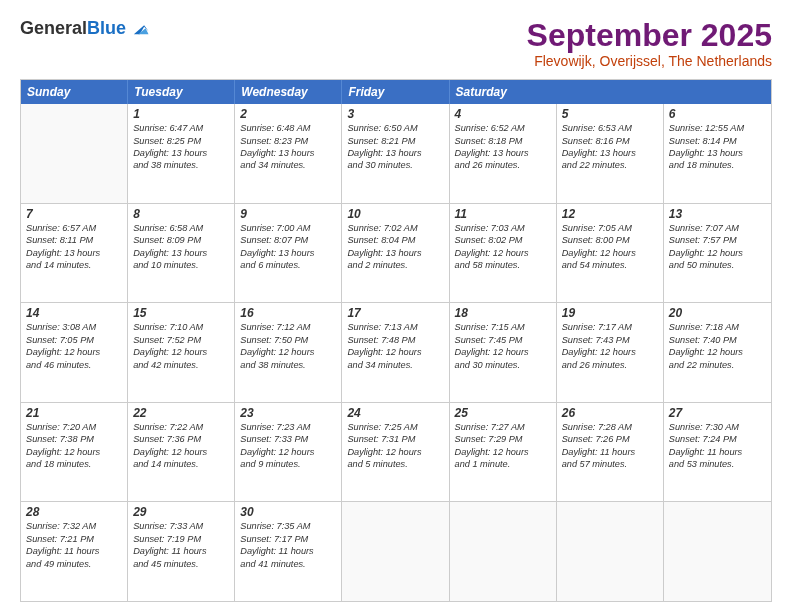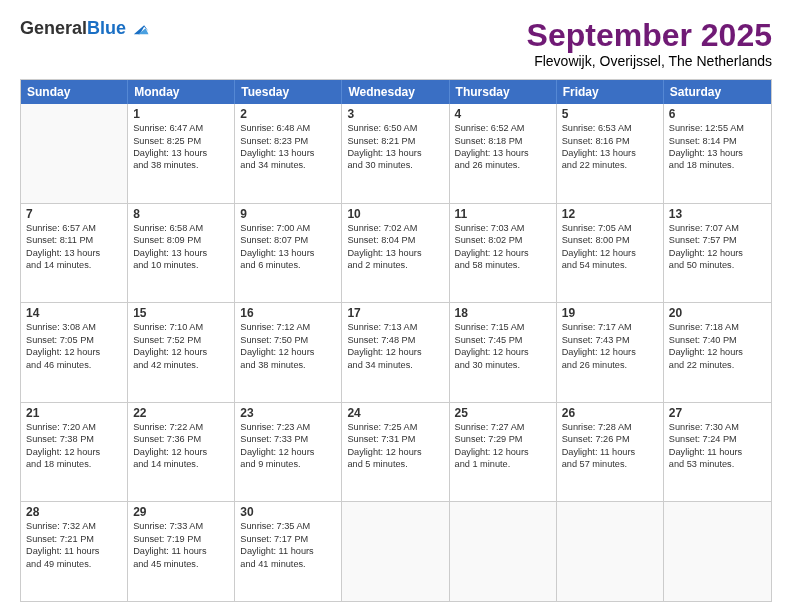--- a/index.html
+++ b/index.html
@@ -44,27 +44,28 @@
       text-align: right;
     }
     .month-title {
       font-size: 32px;
       font-weight: bold;
       color: #701a75;
       line-height: 1.1;
     }
     .location {
       font-size: 14px;
-      color: #000000;
+      color: #c2410c;
     }
     .calendar {
       flex: 1;
       display: flex;
       flex-direction: column;
       border: 1px solid #ccc;
+      font-style: italic;
     }
     .cal-header {
       display: grid;
       grid-template-columns: repeat(7, 1fr);
       background: #3a6fc4;
     }
     .cal-header-cell {
       color: #fff;
       font-size: 12px;
       font-weight: bold;
@@ -127,24 +128,22 @@
     </div>
     <div class="title-block">
       <div class="month-title">September 2025</div>
       <div class="location">Flevowijk, Overijssel, The Netherlands</div>
     </div>
   </div>
 
   <div class="calendar">
     <div class="cal-header" id="cal-header-row">
         <div class="cal-header-cell">Sunday</div>
-        <div class="cal-header-cell">Monday</div>
         <div class="cal-header-cell">Tuesday</div>
         <div class="cal-header-cell">Wednesday</div>
-        <div class="cal-header-cell">Thursday</div>
         <div class="cal-header-cell">Friday</div>
         <div class="cal-header-cell">Saturday</div>
       </div>
     <div class="cal-body" id="cal-body">
         <div class="cal-row">
           <div class="cal-cell empty"></div>
           <div class="cal-cell">
             <div class="day-num">1</div>
             <div class="cell-line">Sunrise: 6:47 AM</div>
             <div class="cell-line">Sunset: 8:25 PM</div>

